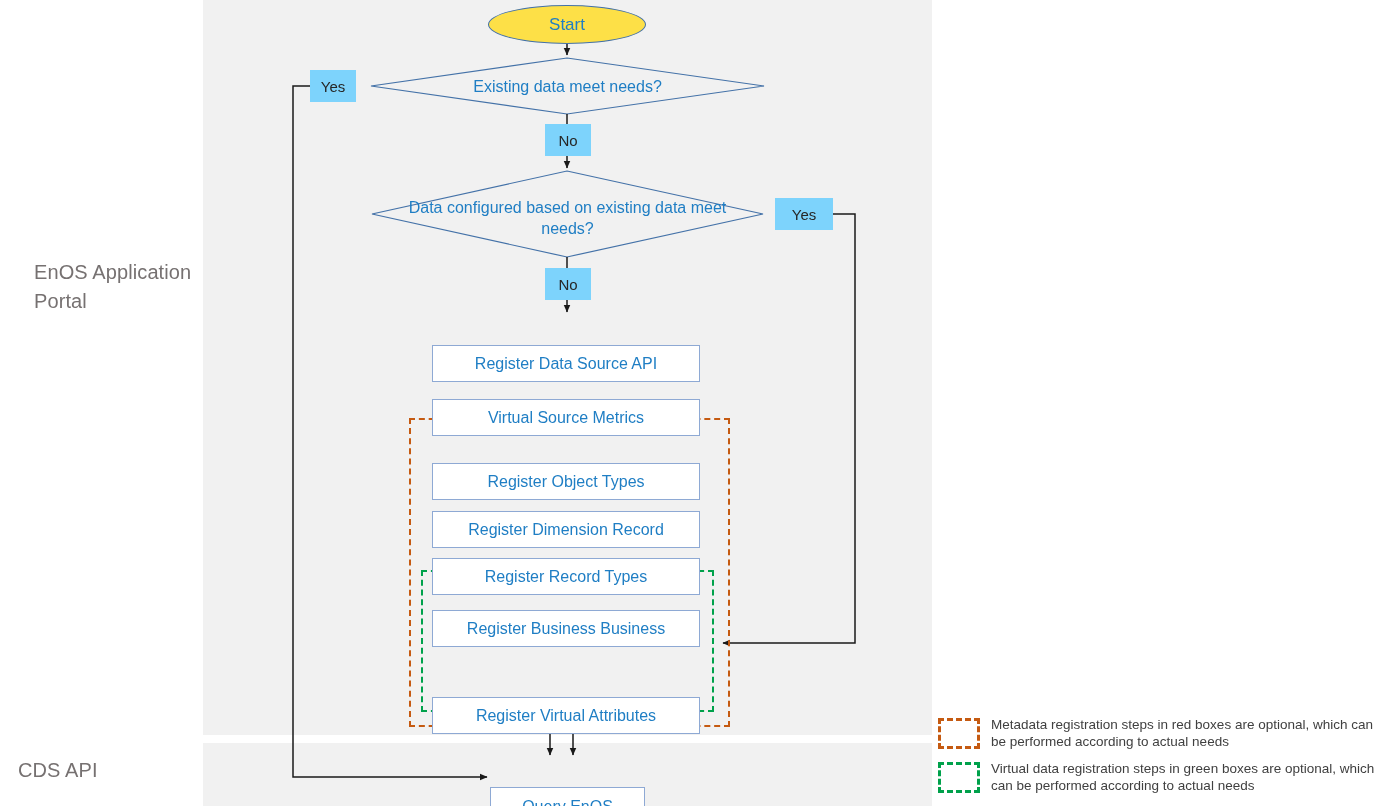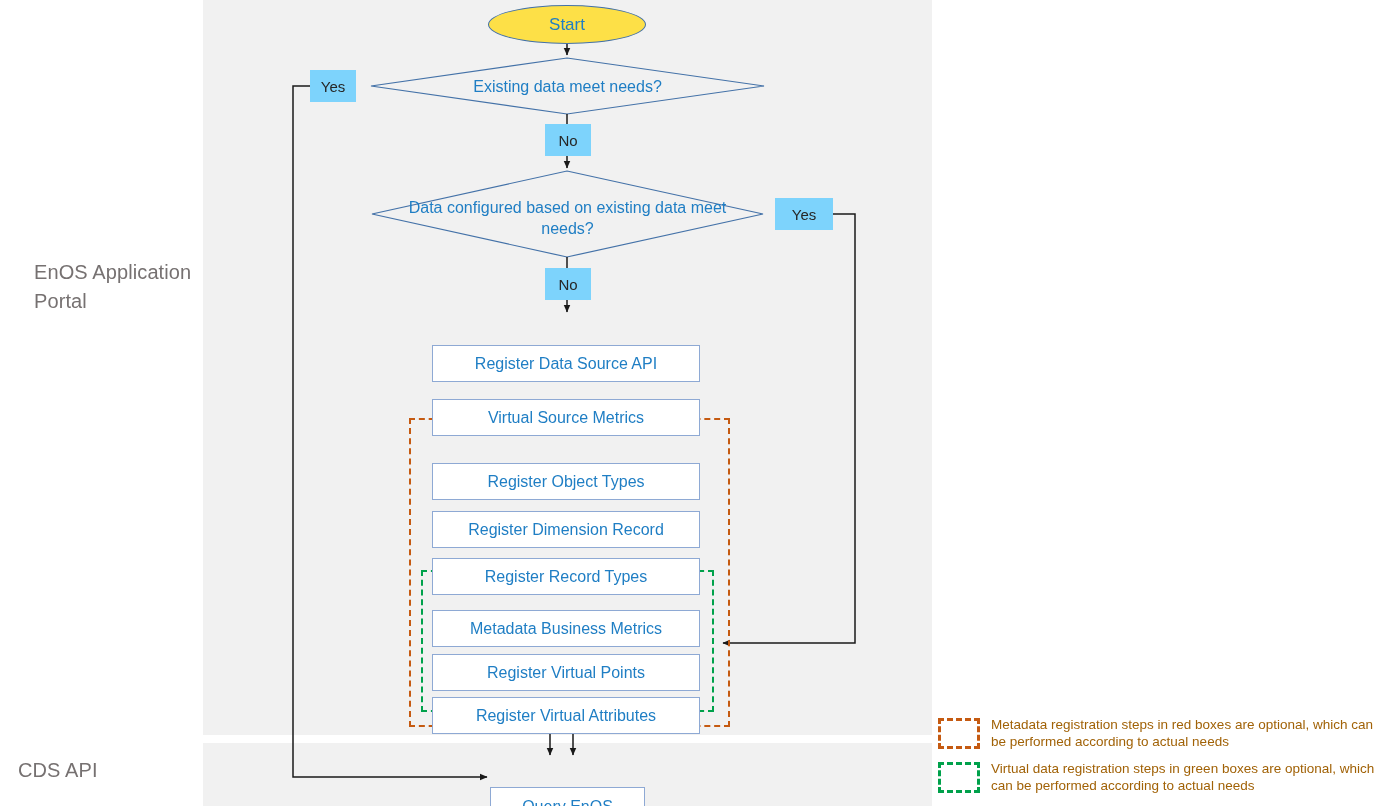--- a/index.html
+++ b/index.html
@@ -140,21 +140,21 @@
     box-sizing: border-box;
     width: 42px;
     height: 31px;
     flex: 0 0 42px;
     margin-top: 2px;
     margin-right: 11px;
   }
   .sw-red   { border: 3px dashed #c55a11; }
   .sw-green { border: 3px dashed #00a14b; }
   .legend-text {
-    color: #a16207;
+    color: #404040;
     font-size: 13.5px;
     line-height: 17px;
   }
 </style>
 </head>
 <body>
 
 <div id="stage">
 
   <div class="panel" id="panel-top"></div>
@@ -205,22 +205,21 @@
   <div class="edge-label" id="lbl-yes1">Yes</div>
   <div class="edge-label" id="lbl-no1">No</div>
   <div class="edge-label" id="lbl-yes2">Yes</div>
   <div class="edge-label" id="lbl-no2">No</div>
 
   <div class="node proc" style="top:315px">Register Data Source API</div>
   <div class="node proc" style="top:369px">Virtual Source Metrics</div>
   <div class="node proc" style="top:433px">Register Object Types</div>
   <div class="node proc" style="top:481px">Register Dimension Record</div>
   <div class="node proc" style="top:528px">Register Record Types</div>
-  <div class="node proc" style="top:580px">Metadata Business Metrics</div>
-  <div class="node proc" style="top:624px">Register Virtual Points</div>
+  <div class="node proc" style="top:580px">Register Business Business</div>
   <div class="node proc" style="top:667px">Register Virtual Attributes</div>
 
   <div class="node proc query">Query EnOS</div>
 
   <div id="legend">
     <div class="legend-row">
       <div class="legend-swatch sw-red"></div>
       <div class="legend-text">Metadata registration steps in red boxes are optional, which can be performed according to actual needs</div>
     </div>
     <div class="legend-row">

